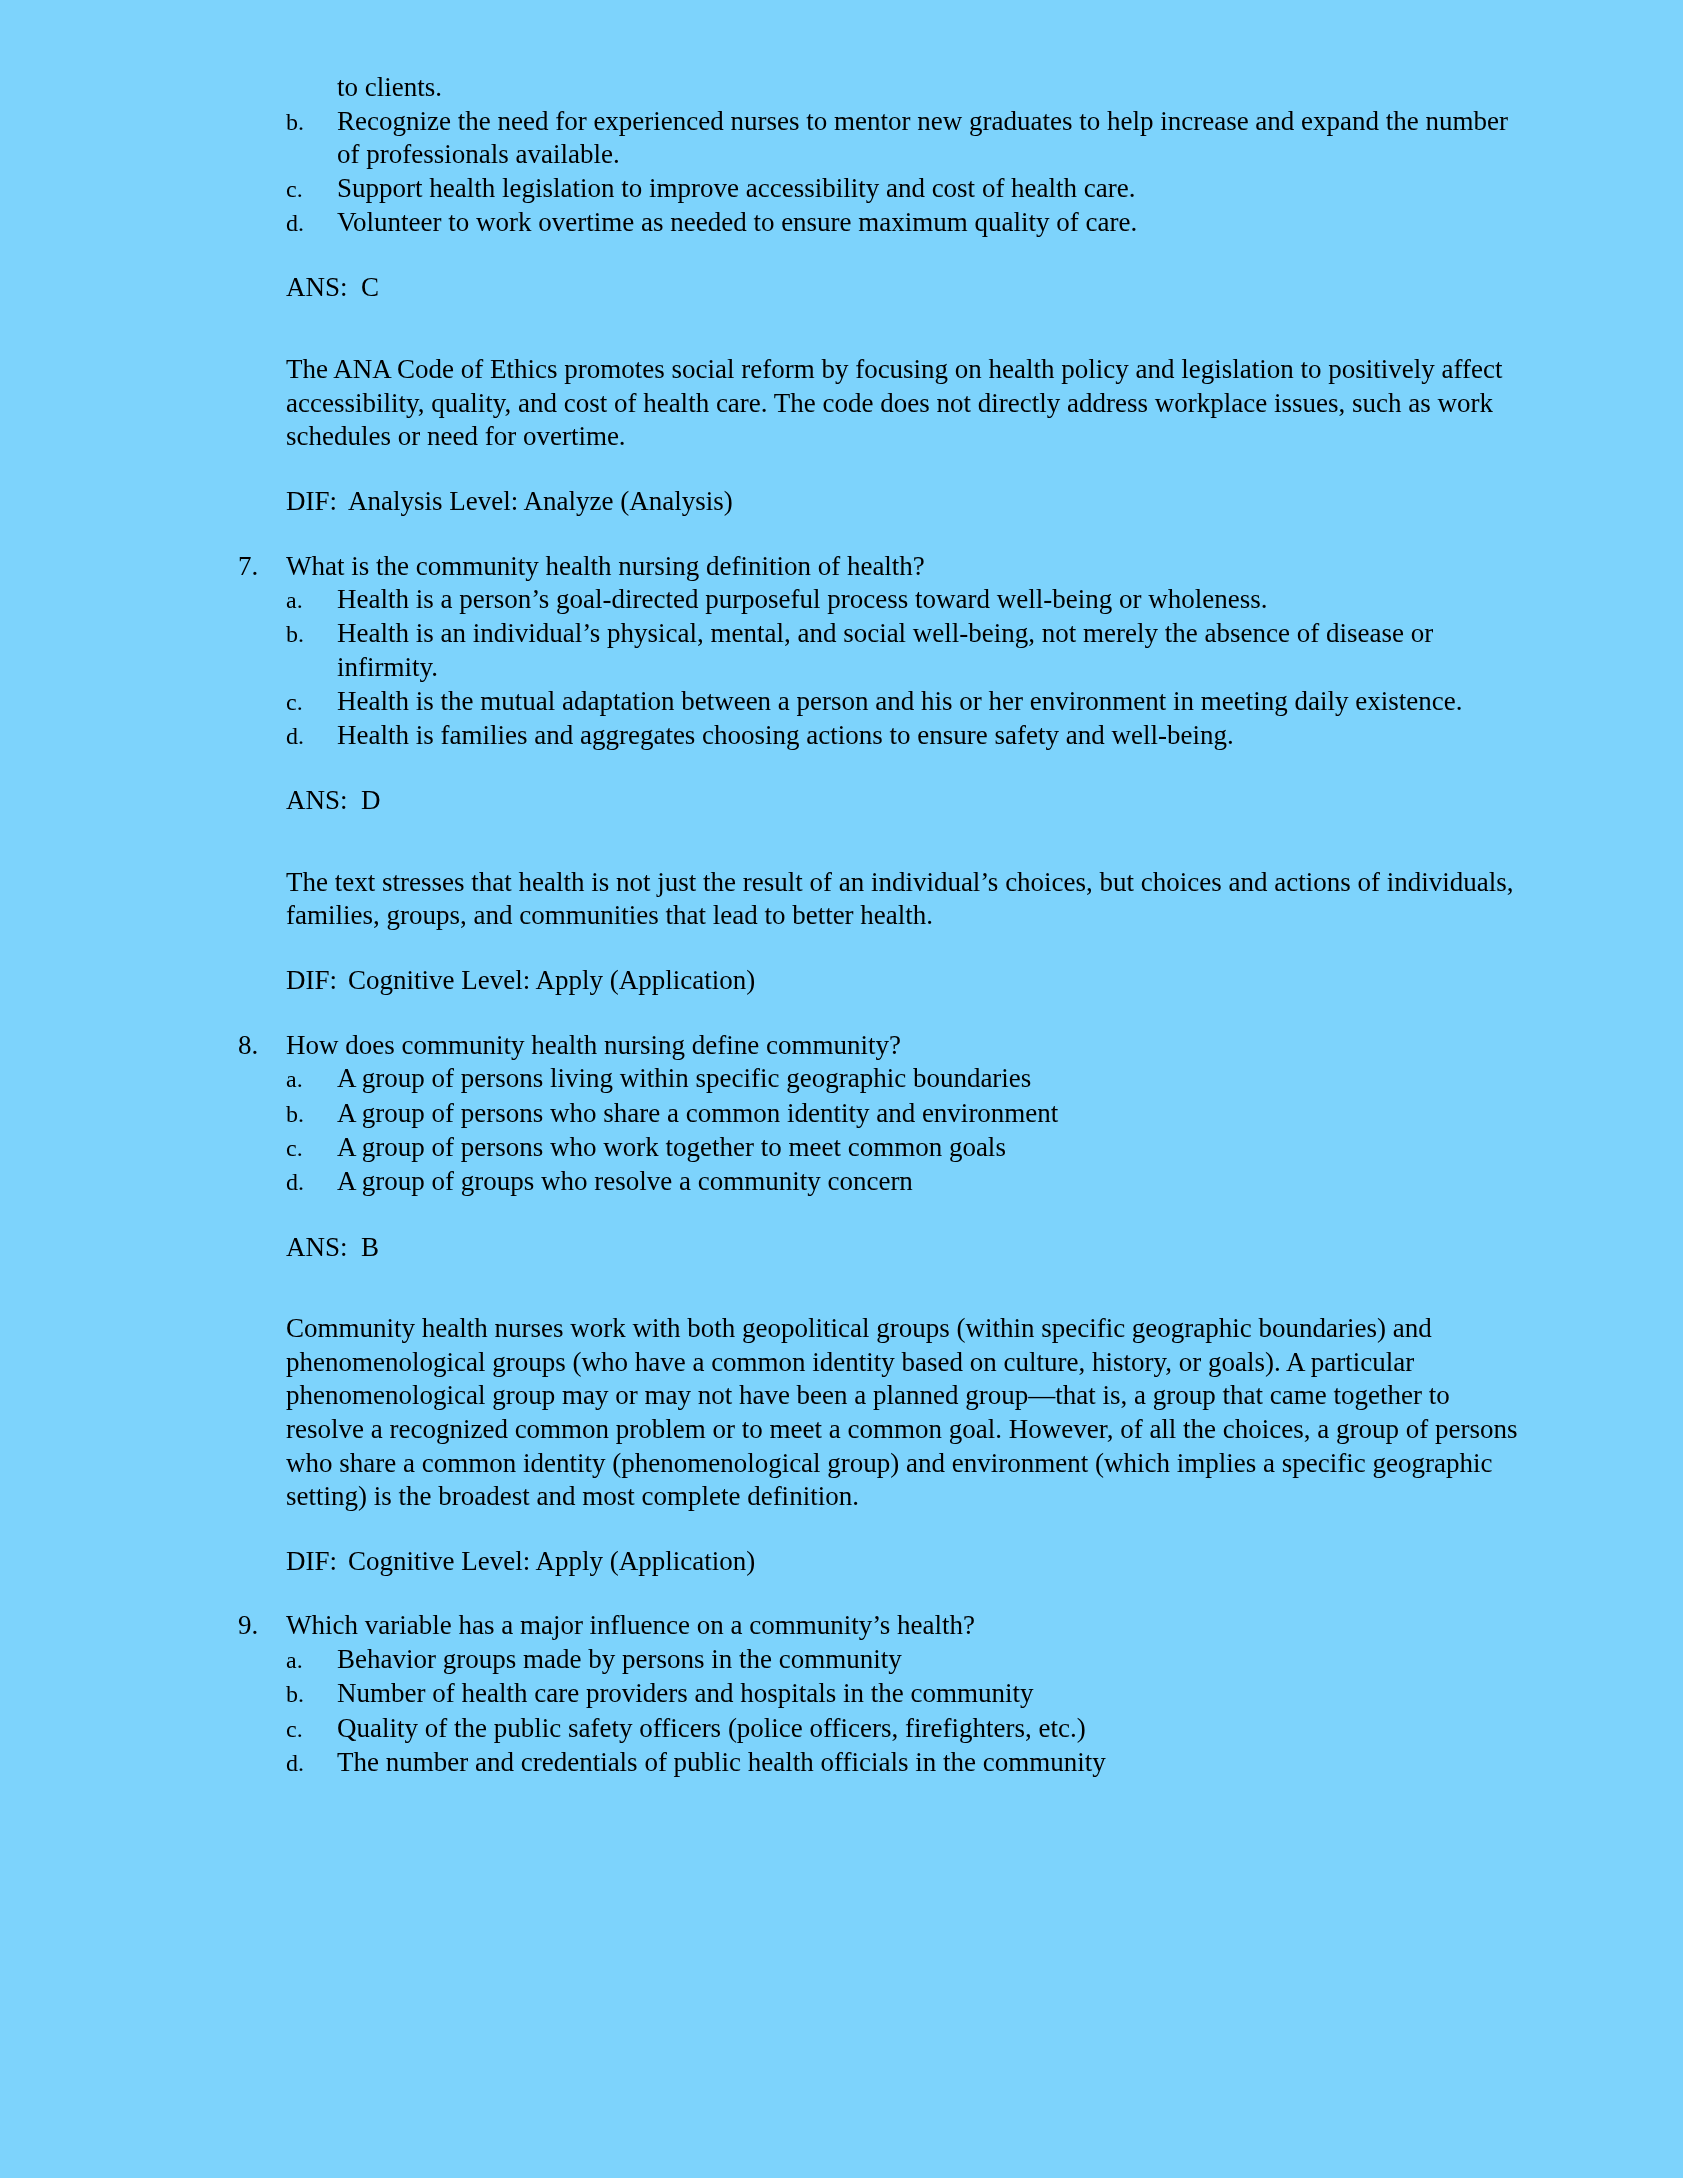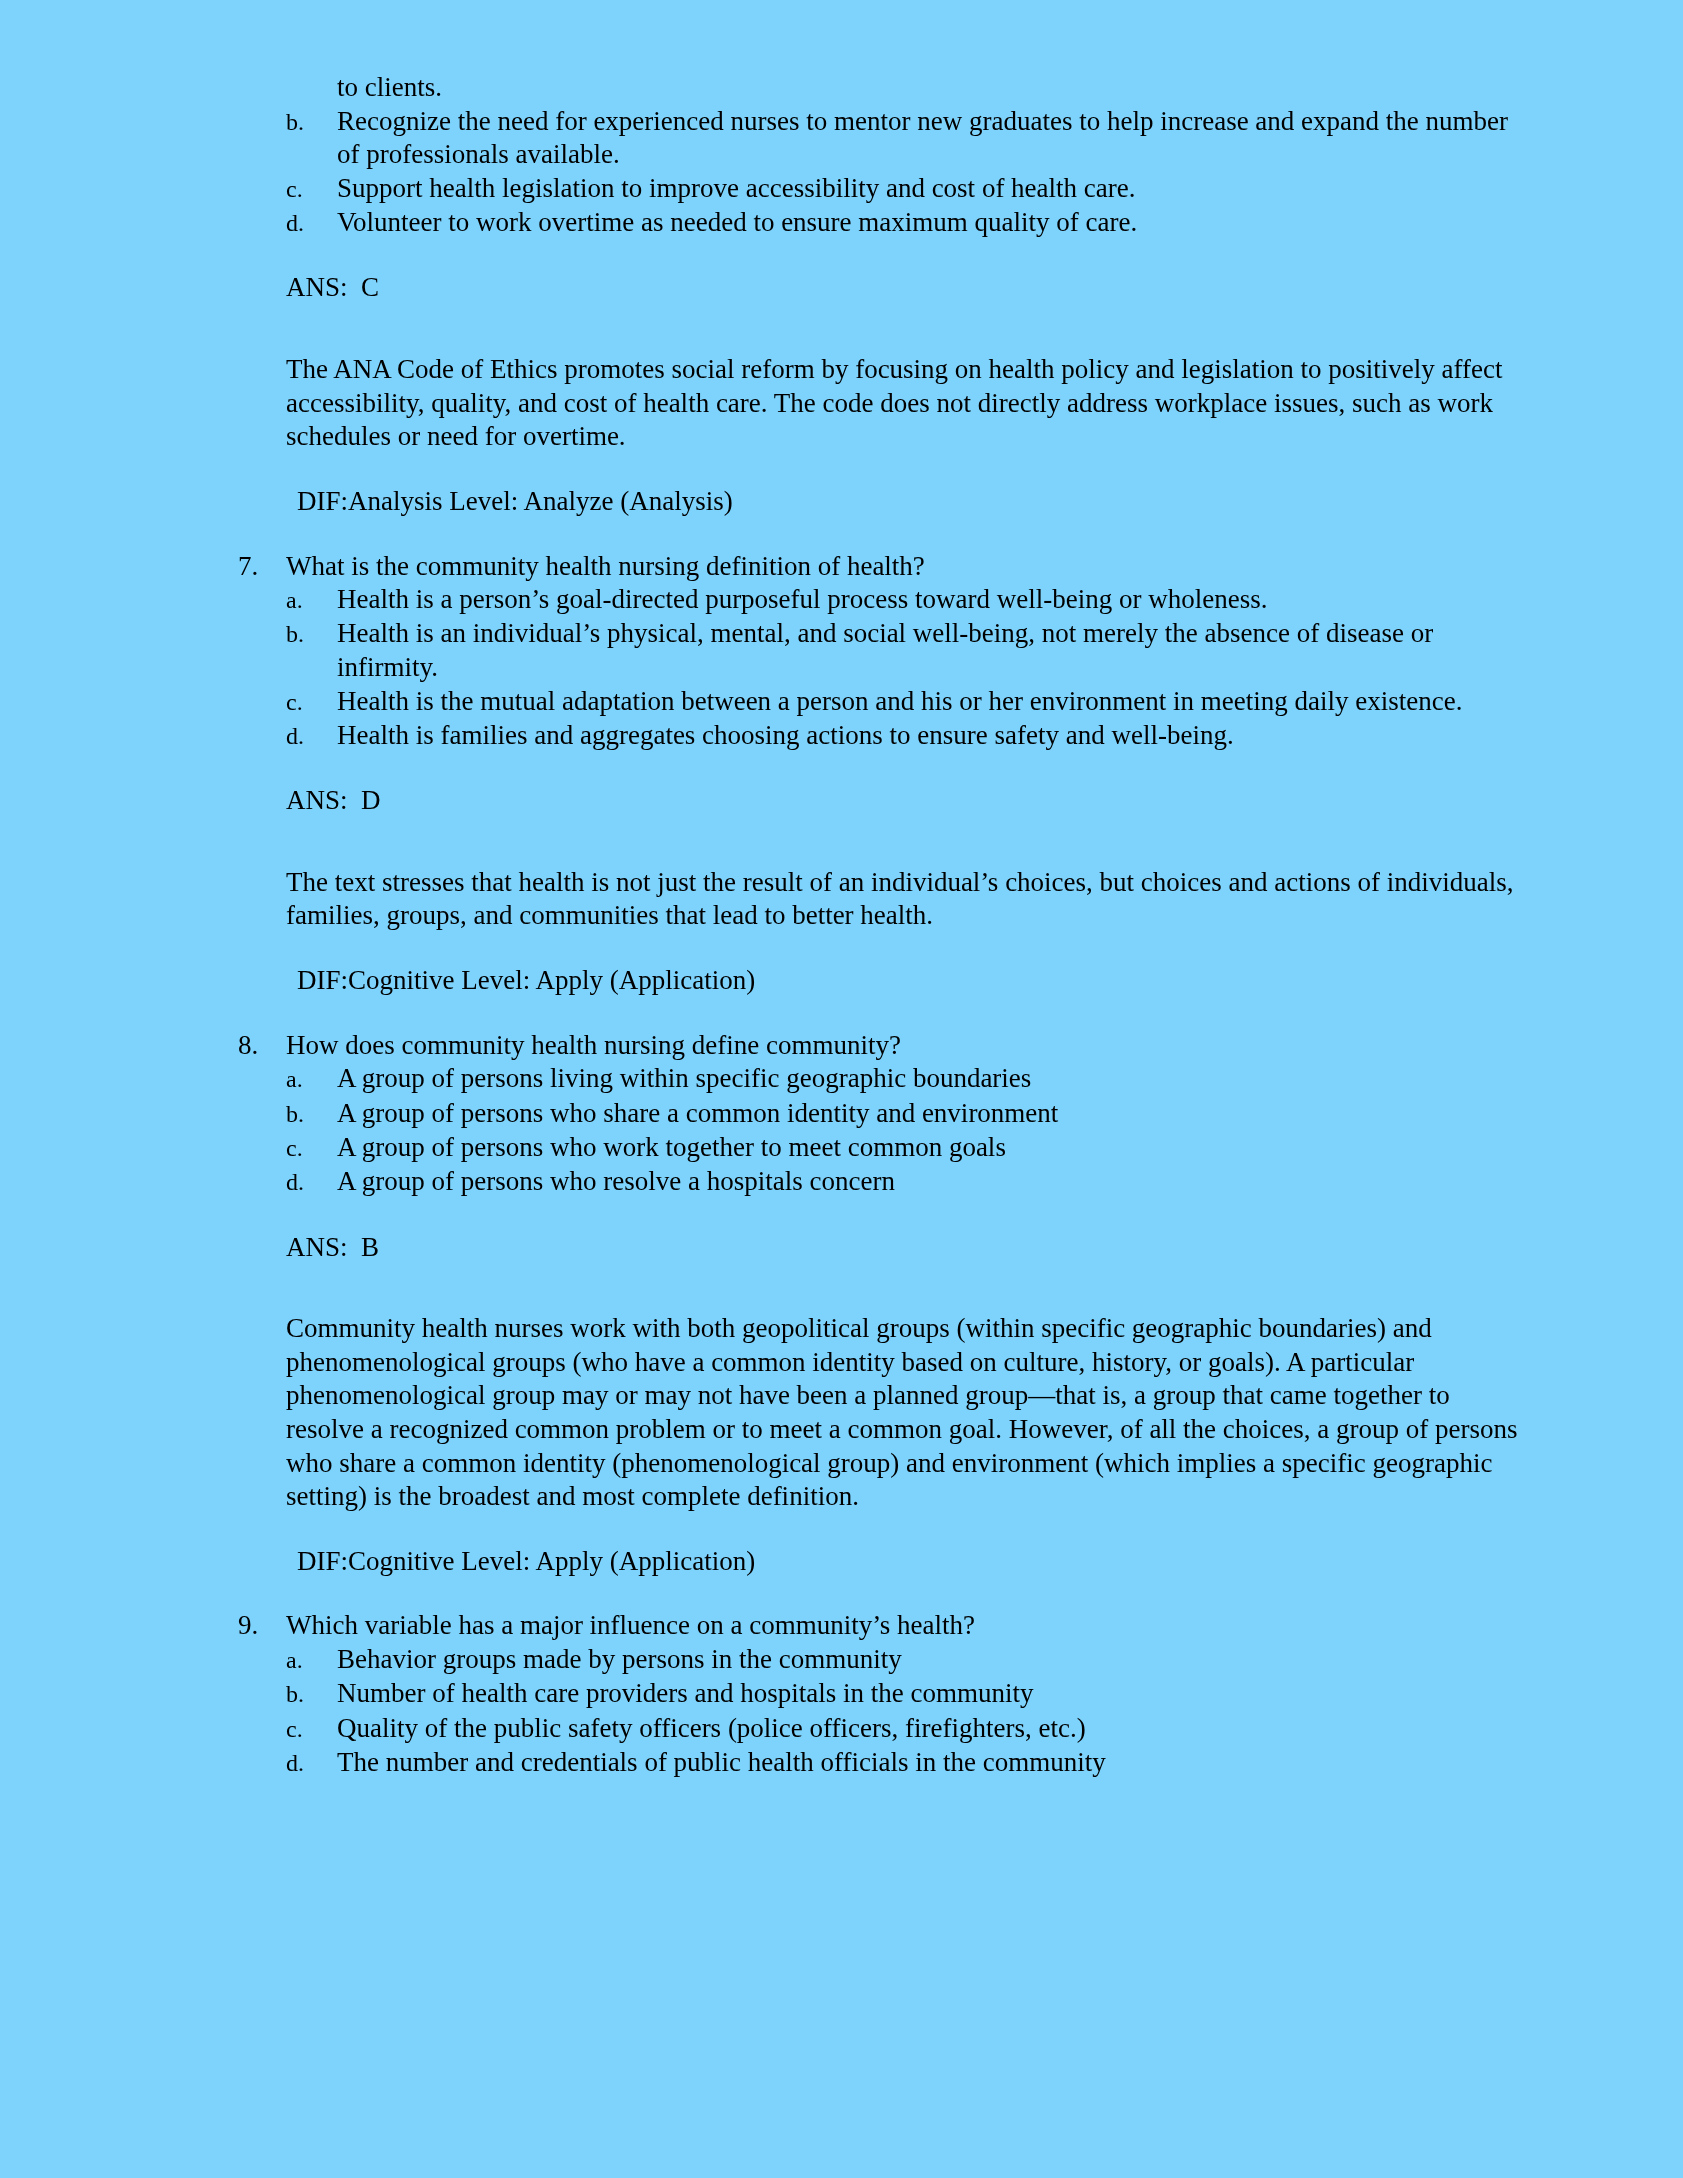--- a/index.html
+++ b/index.html
@@ -87,21 +87,20 @@
 
   
   .dif-line {
     margin-left: 48px;
     display: flex;
     align-items: baseline;
   }
   .dif-label {
     width: 62px;
     flex: 0 0 62px;
-    text-align: right;
   }
   .dif-value {
     flex: 1 1 auto;
   }
 </style>
 </head>
 <body>
 
 <div class="page">
   <div class="doc-body">
@@ -189,21 +188,21 @@
         <li class="option">
           <span class="opt-letter">b.</span>
           <span class="opt-text">A group of persons who share a common identity and environment</span>
         </li>
         <li class="option">
           <span class="opt-letter">c.</span>
           <span class="opt-text">A group of persons who work together to meet common goals</span>
         </li>
         <li class="option">
           <span class="opt-letter">d.</span>
-          <span class="opt-text">A group of persons who resolve a hospitals concern</span>
+          <span class="opt-text">A group of groups who resolve a community concern</span>
         </li>
       </ul>
 
       <div class="spacer"></div>
 
       <div class="ans-line"><span>ANS:</span><span>  </span><span>B</span></div>
       <div class="rationale">Community health nurses work with both geopolitical groups (within specific geographic boundaries) and phenomenological groups (who have a common identity based on culture, history, or goals). A particular phenomenological group may or may not have been a planned group—that is, a group that came together to resolve a recognized common problem or to meet a common goal. However, of all the choices, a group of persons who share a common identity (phenomenological group) and environment (which implies a specific geographic setting) is the broadest and most complete definition.</div>
 
       <div class="spacer"></div>
 

